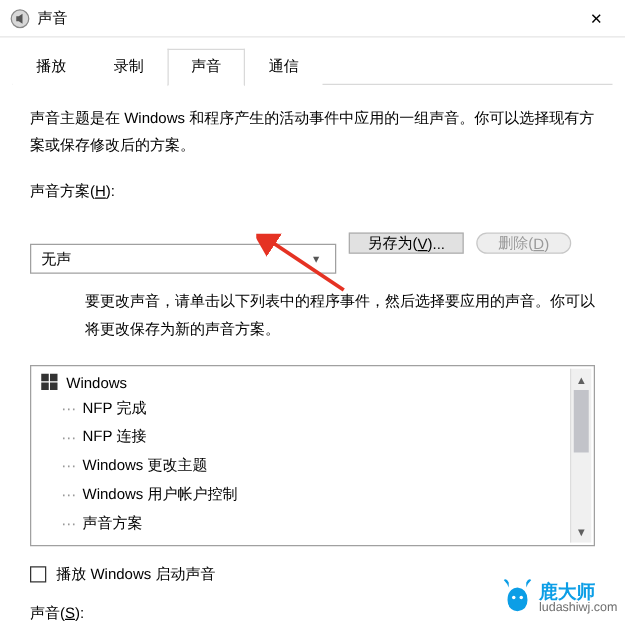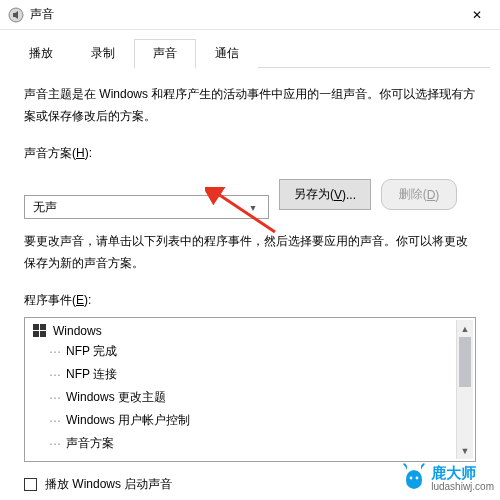--- a/index.html
+++ b/index.html
@@ -88,40 +88,41 @@
     max-width: 245px;
     margin-top: 25px;
   }
   .combo-text { flex: 1; font-size: 12px; }
   .combo-arrow {
     width: 18px; text-align: center;
     font-size: 10px;
     color: #555;
   }
   .btn {
-    height: 31px;
+    height: 17px;
     padding: 0 14px;
     font-size: 12px;
     border: 1px solid #adadad;
     background: #e1e1e1;
     display: flex;
     align-items: center;
     justify-content: center;
     min-width: 76px;
   }
   .btn.disabled {
     color: #9a9a9a;
     border-color: #c7c7c7;
     background: #eee;
     border-radius: 10px;
   }
   .desc2 {
     font-size: 12px;
     line-height: 1.8;
     margin-bottom: 18px;
+    margin-left: 44px;
   }
   .listbox {
     border: 1px solid #a0a0a0;
     height: 145px;
     padding: 2px;
     position: relative;
     display: flex;
     width: 100%;
     background: #fff;
   }
@@ -245,21 +246,20 @@
       </div>
     <div class="btn disabled">
         <span>删除(</span>
         <span class="u">D</span>
         <span>)</span>
       </div>
   </div>
 
   <div class="desc2">要更改声音，请单击以下列表中的程序事件，然后选择要应用的声音。你可以将更改保存为新的声音方案。</div>
 
-  <div class="label"><span>程序事件(</span><span class="u">E</span><span>):</span></div>
 
   <div class="listbox">
     <div class="listbox-inner">
       <div class="tree-root">
         <span class="win-icon">
             <span></span>
             <span></span>
             <span></span>
             <span></span>
           </span>

